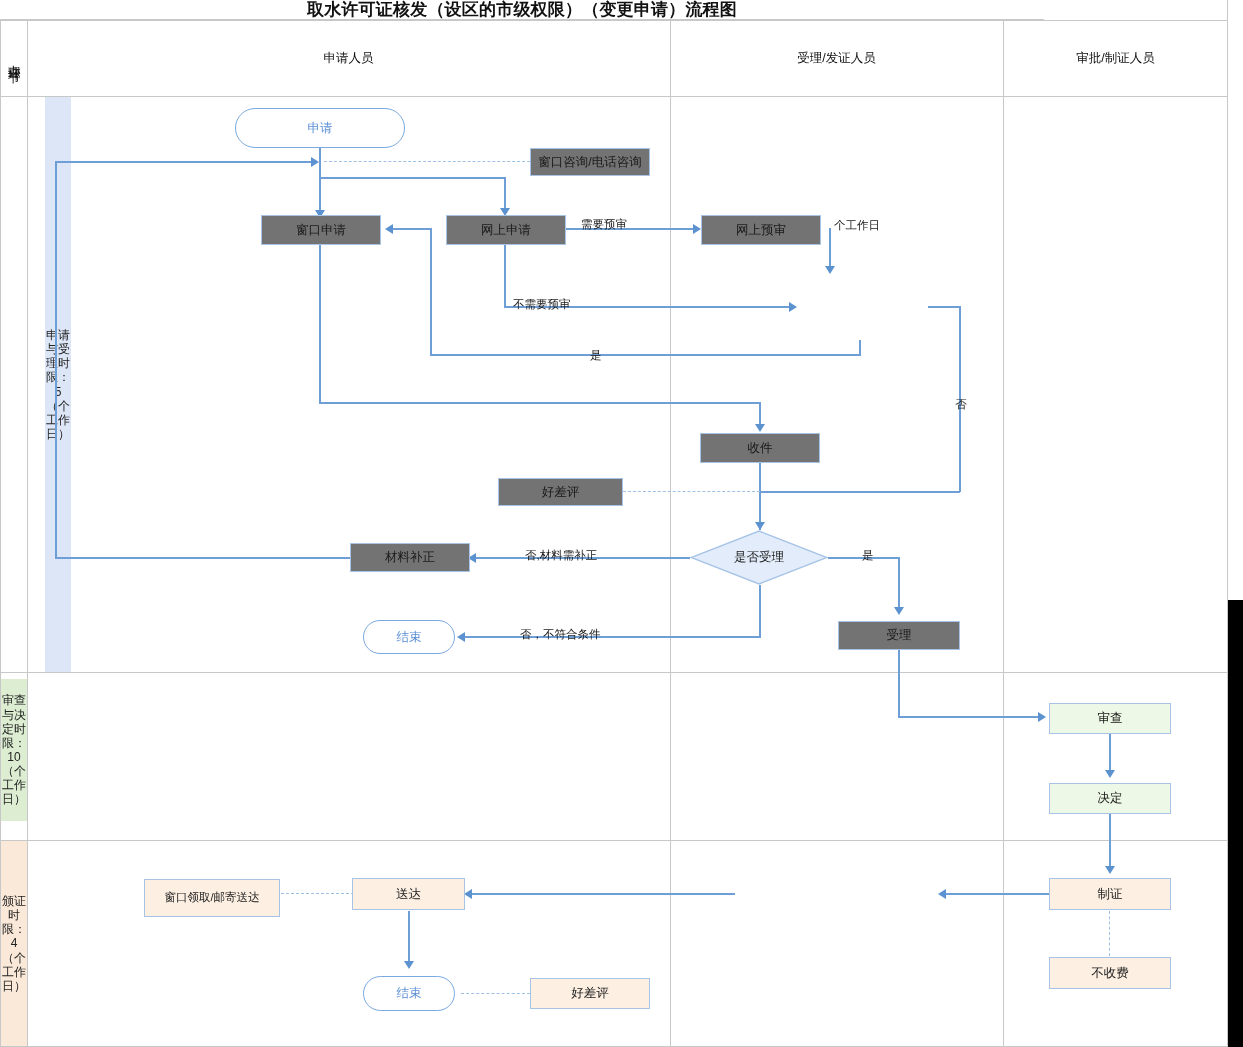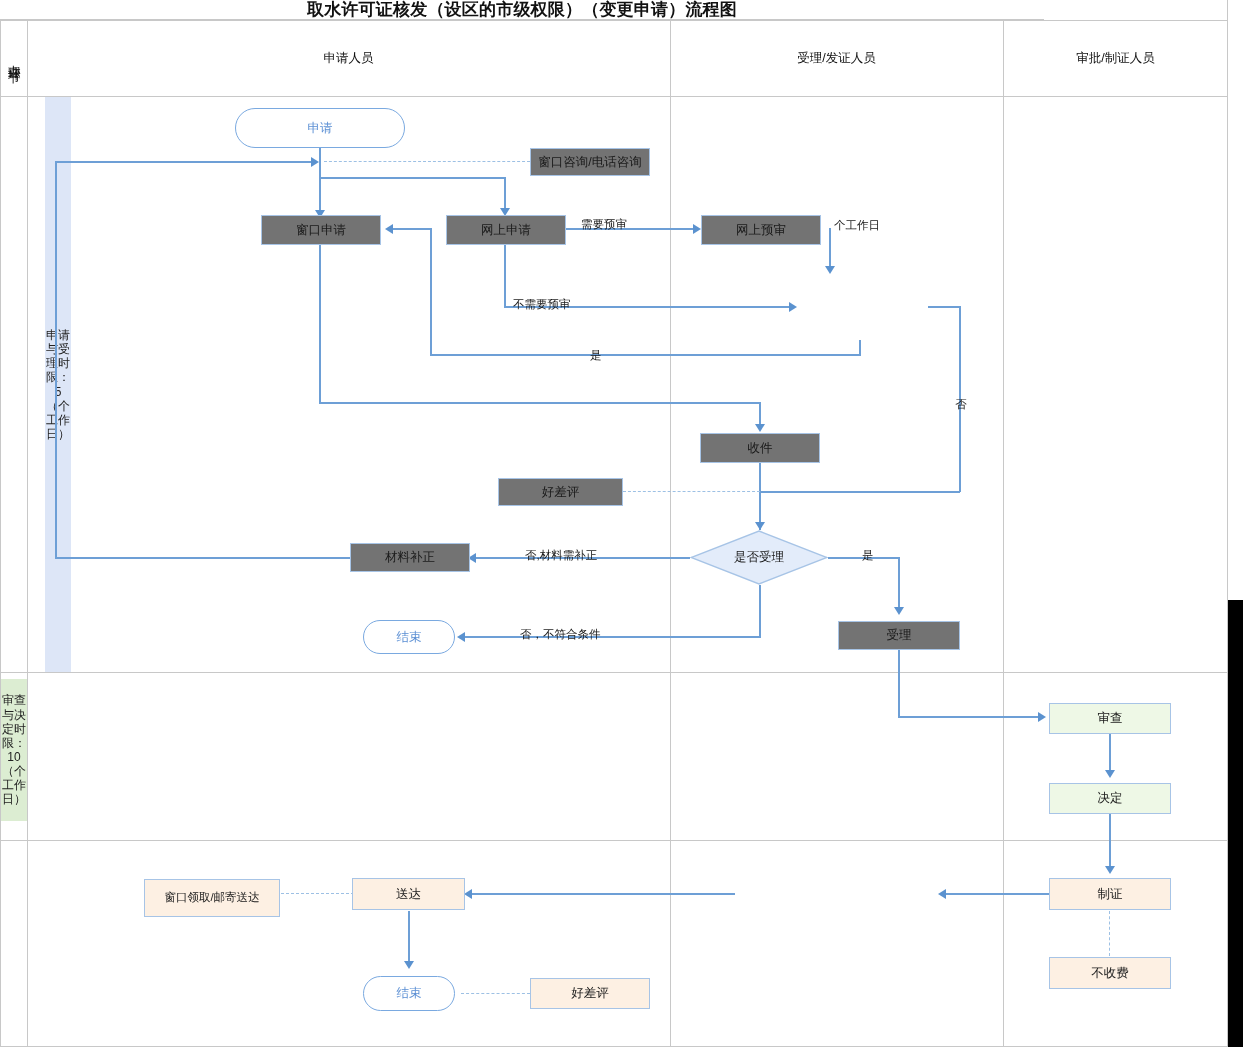--- a/index.html
+++ b/index.html
@@ -157,20 +157,23 @@
   <div class="col-head" style="left:28px;  top:21px; width:641px; height:75px;">申请人员</div>
   <div class="col-head" style="left:1004px;top:21px; width:223px; height:75px;">审批/制证人员</div>
   <div class="col-head" style="left:671px; top:21px; width:331px; height:75px;">受理/发证人员</div>
 
   <div class="stage-cell stage-apply" style="top:97px;  height:575px;margin-left:44px;">
       <span>申请与受理时限：5（个工作日）</span>
     </div>
   <div class="stage-cell stage-review" style="top:673px; height:142px;margin-top:6px;">
       <span>审查与决定时限：10（个工作日）</span>
     </div>
+  <div class="stage-cell stage-issue" style="top:841px; height:205px;">
+      <span>颁证时限：4（个工作日）</span>
+    </div>
 
   <div class="edge ev" style="left:319px; top:148px; height:70px;"></div>
   <div class="arrow arrow-down" style="left:315px; top:210px;"></div>
 
   <div class="edge eh" style="left:319px; top:177px; width:186px;"></div>
   <div class="edge ev" style="left:504px; top:177px; height:35px;"></div>
   <div class="arrow arrow-down" style="left:500px; top:208px;"></div>
 
   <div class="dash-h" style="left:324px; top:161px; width:206px;"></div>
 

